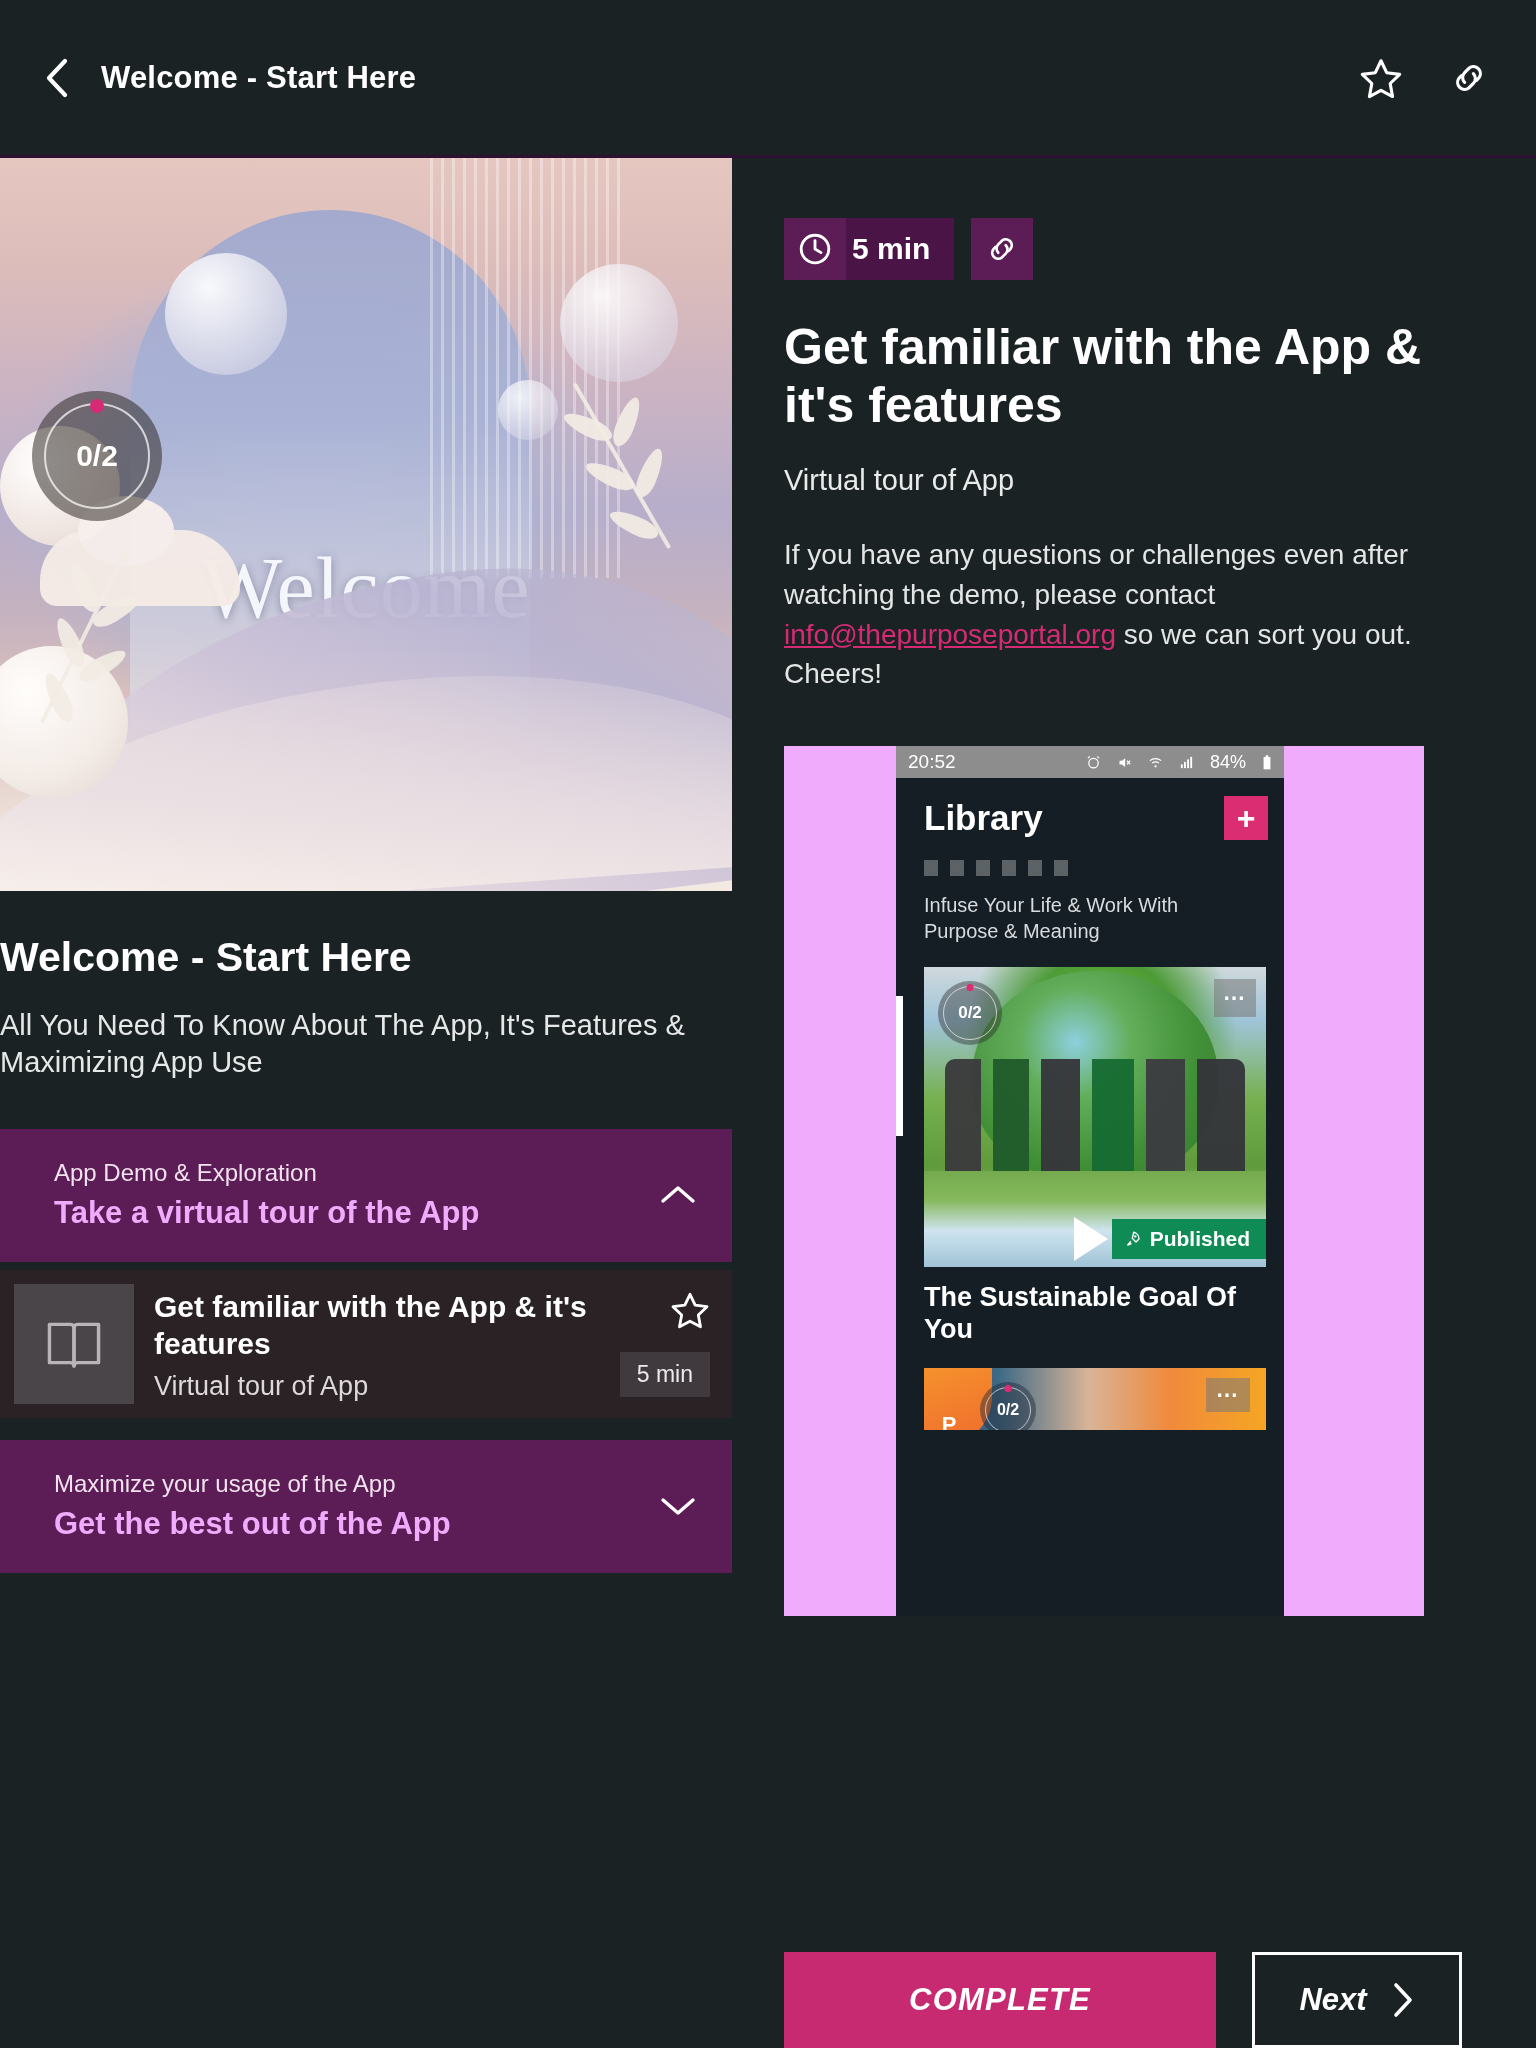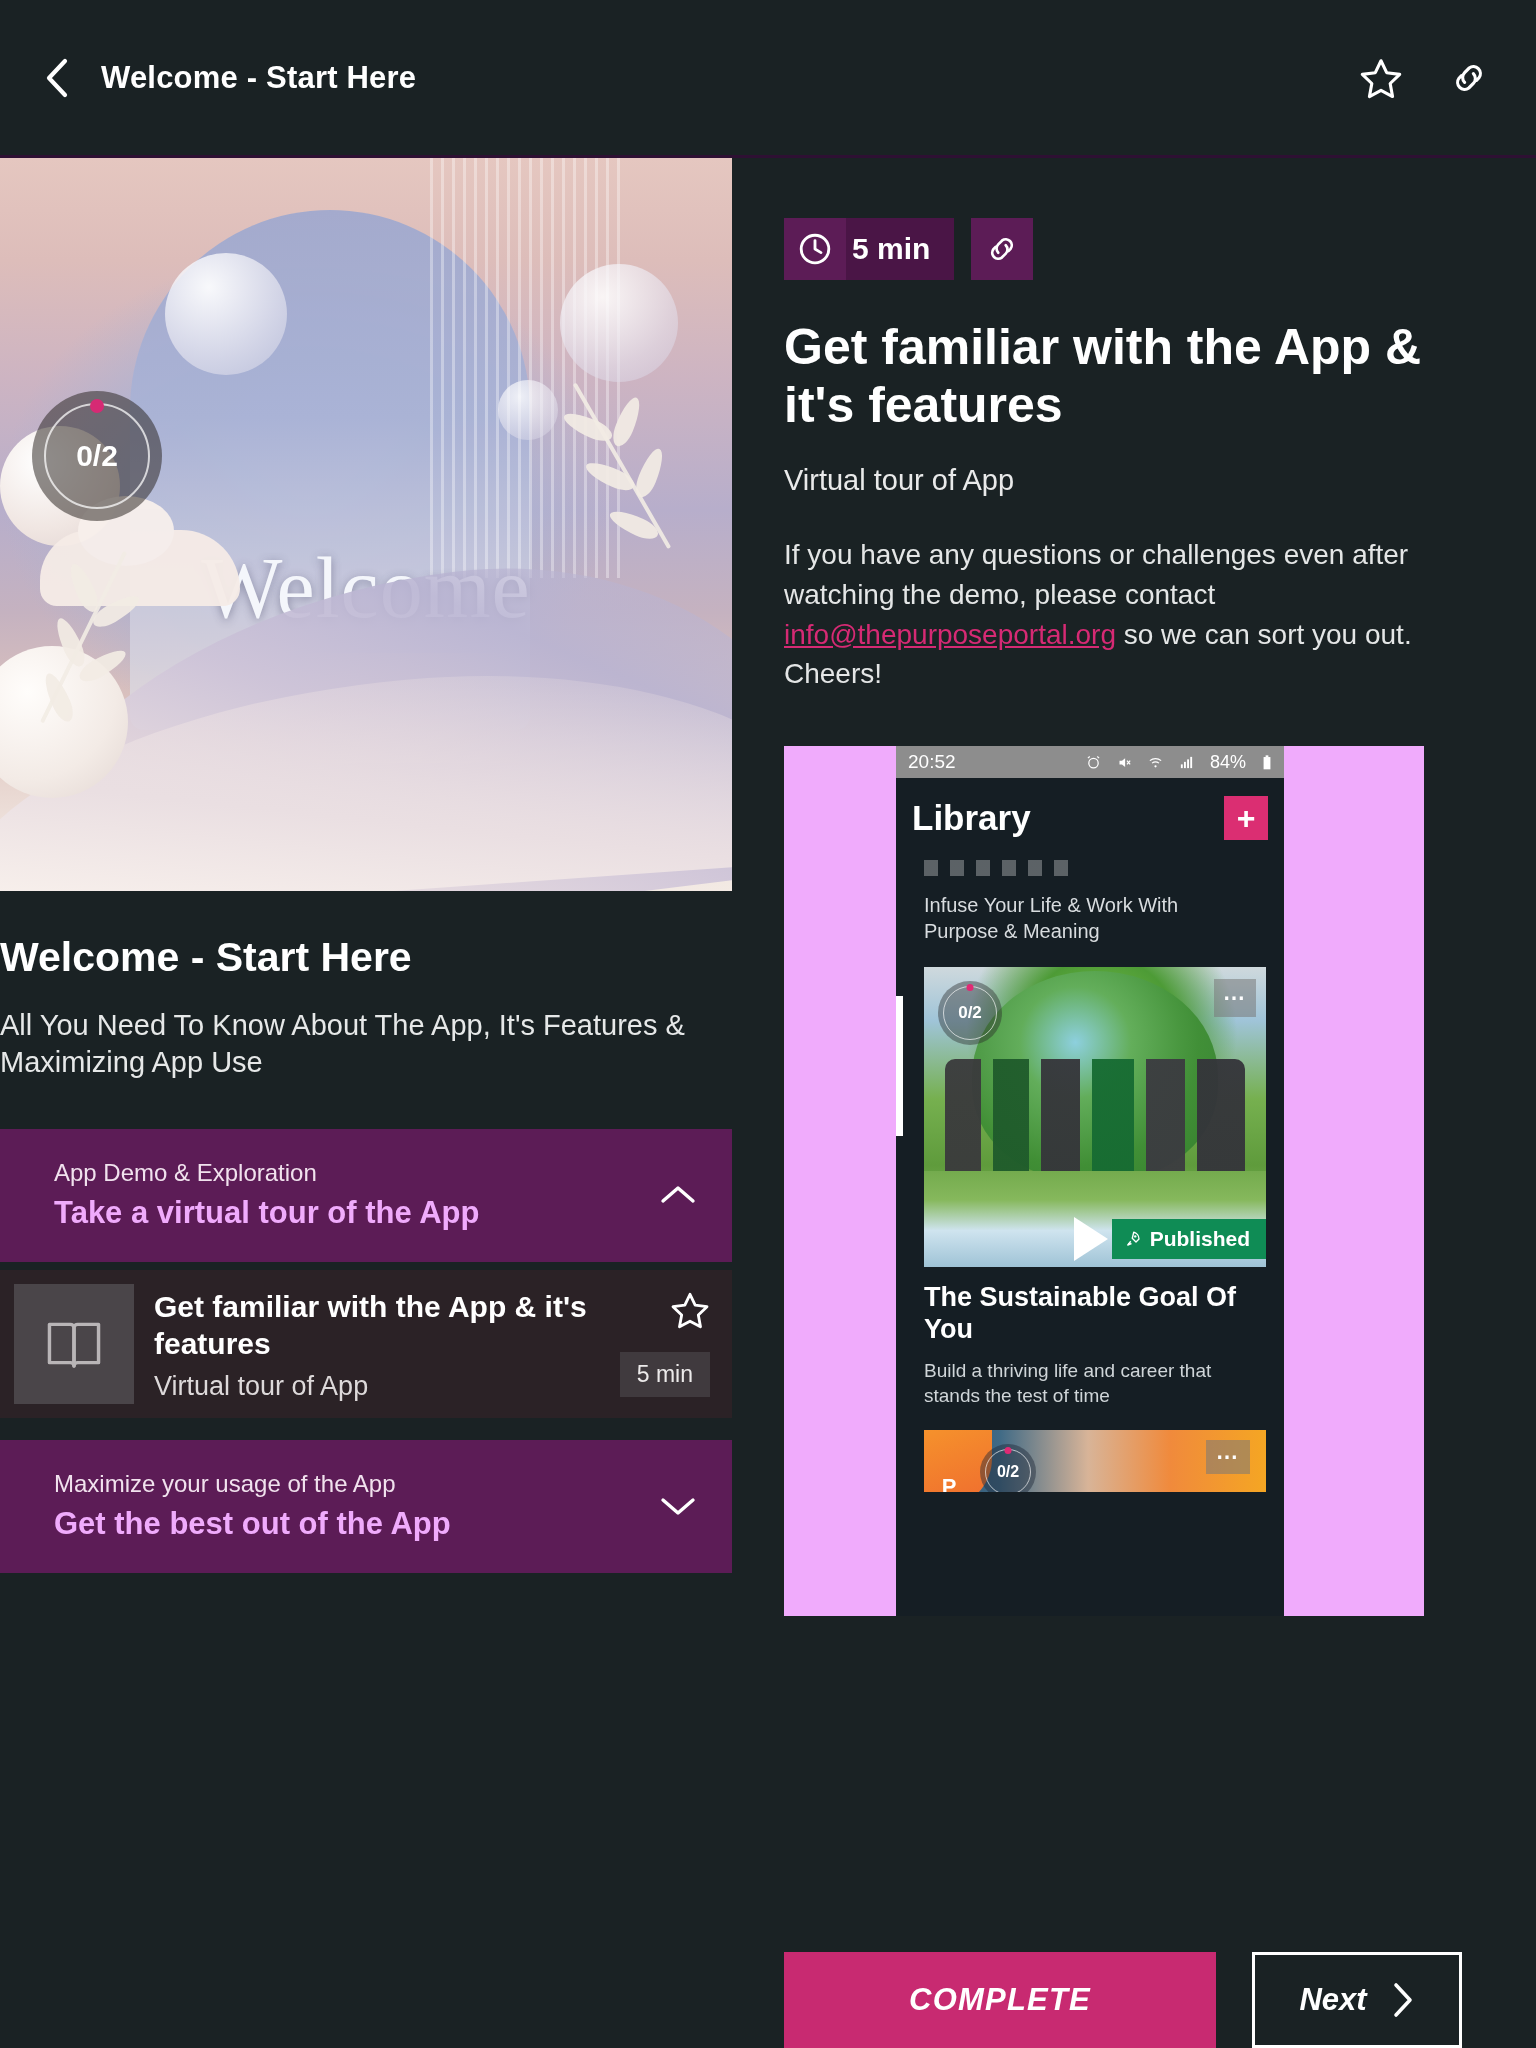--- a/index.html
+++ b/index.html
@@ -177,21 +177,21 @@
   }
   .phone-inner {
     position: absolute; left: 112px; top: 0; width: 388px; height: 870px;
     background: #151e24; overflow: hidden;
   }
   .ph-status {
     height: 32px; background: #8d8d8d; display: flex; align-items: center;
     padding: 0 12px; color: #fff; font-size: 19px;
   }
   .ph-status .st-right { margin-left: auto; display: flex; align-items: center; gap: 16px; font-size: 18px; }
-  .ph-header { display: flex; align-items: center; padding: 18px 16px 6px 16px; }
+  .ph-header { display: flex; align-items: center; padding: 18px 16px 6px 28px; }
   .ph-title { color: #fff; font-size: 35px; font-weight: bold; }
   .ph-add {
     margin-left: auto; width: 44px; height: 44px; background: #db2e72;
     display: flex; align-items: center; justify-content: center; color: #fff; font-size: 32px; font-weight: bold;
   }
   .ph-ghost { height: 16px; margin: 14px 0 0 28px; width: 150px;
     background: repeating-linear-gradient(90deg, rgba(255,255,255,.55) 0 14px, rgba(255,255,255,0) 14px 26px); opacity:.55; }
   .ph-sub { color: #d8dcdf; font-size: 20px; line-height: 1.32; padding: 16px 28px 0 28px; }
   .ph-scroll { position: absolute; left: 0; top: 250px; width: 7px; height: 140px; background: #fff; }
   .ph-card { margin: 22px 18px 0 28px; position: relative; }
@@ -471,21 +471,20 @@
             <div class="ph-published">
               <svg width="18" height="18" viewBox="0 0 24 24">
                 <path d="M13 3c4 1 7 5 7 9l-4 4-5-5z" fill="none" stroke="#fff" stroke-width="1.8" stroke-linejoin="round"></path>
                 <circle cx="15" cy="8.5" r="1.6" fill="#fff"></circle>
                 <path d="M9 15l-4 5 5-2" fill="none" stroke="#fff" stroke-width="1.8" stroke-linejoin="round"></path>
               </svg>
               <span>Published</span>
             </div>
           </div>
           <div class="ph-card-title">The Sustainable Goal Of You</div>
-          <div class="ph-card-sub">Build a thriving life and career that stands the test of time</div>
         </div>
 
         <div class="ph-card2">
           <div class="ph-logo">P</div>
           <div class="ph-prog">
             <div class="ph-prog-dot"></div>
             <span>0/2</span>
           </div>
           <div class="ph-dots">⋯</div>
         </div>

